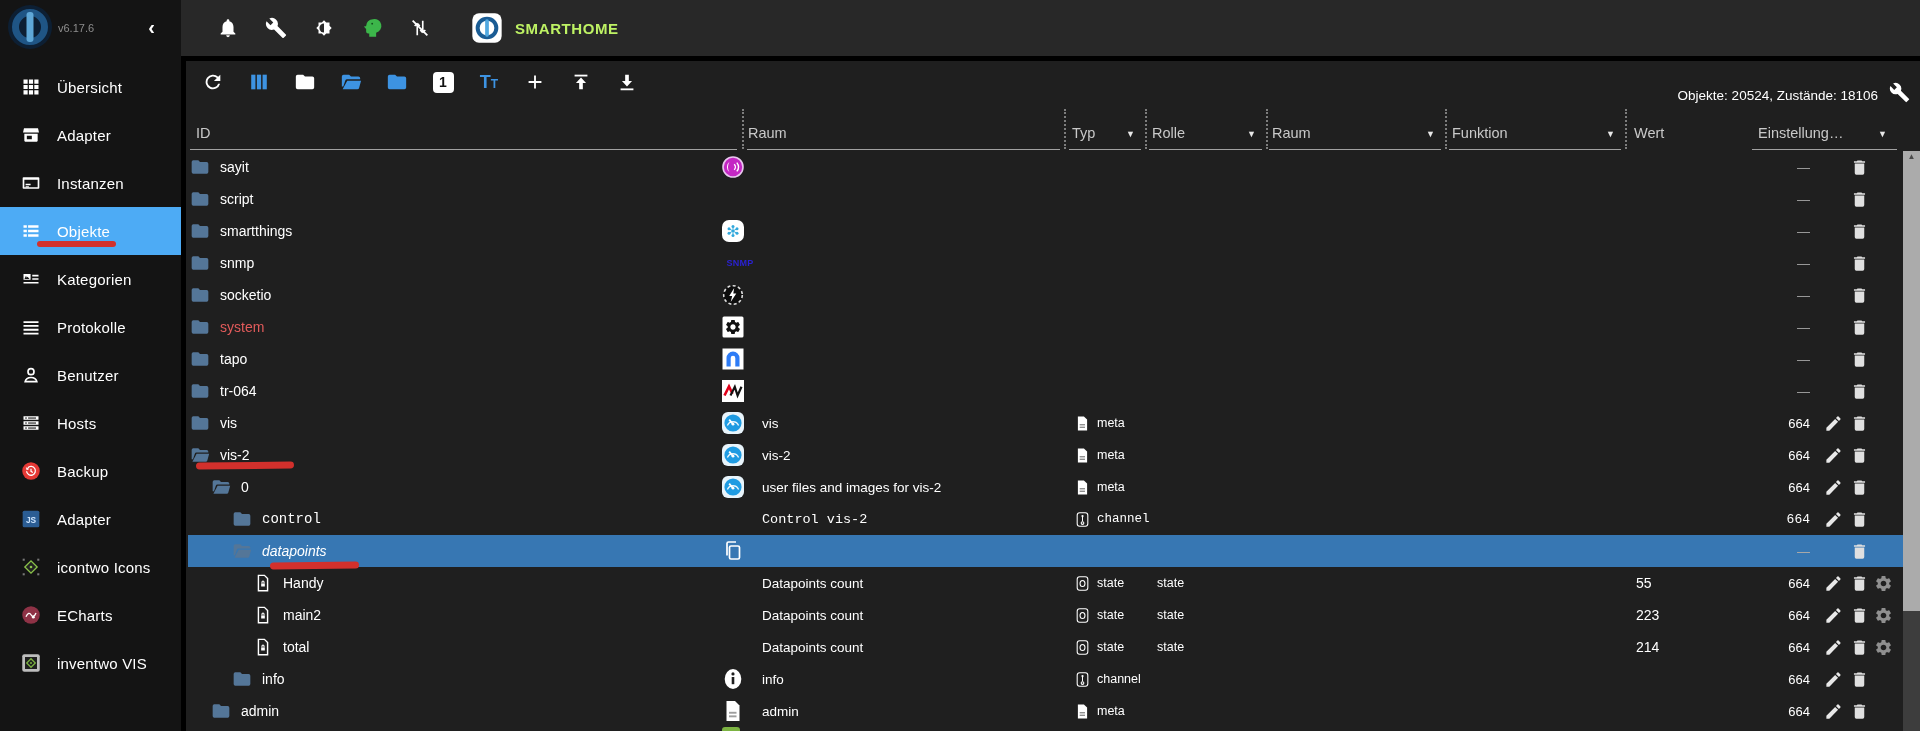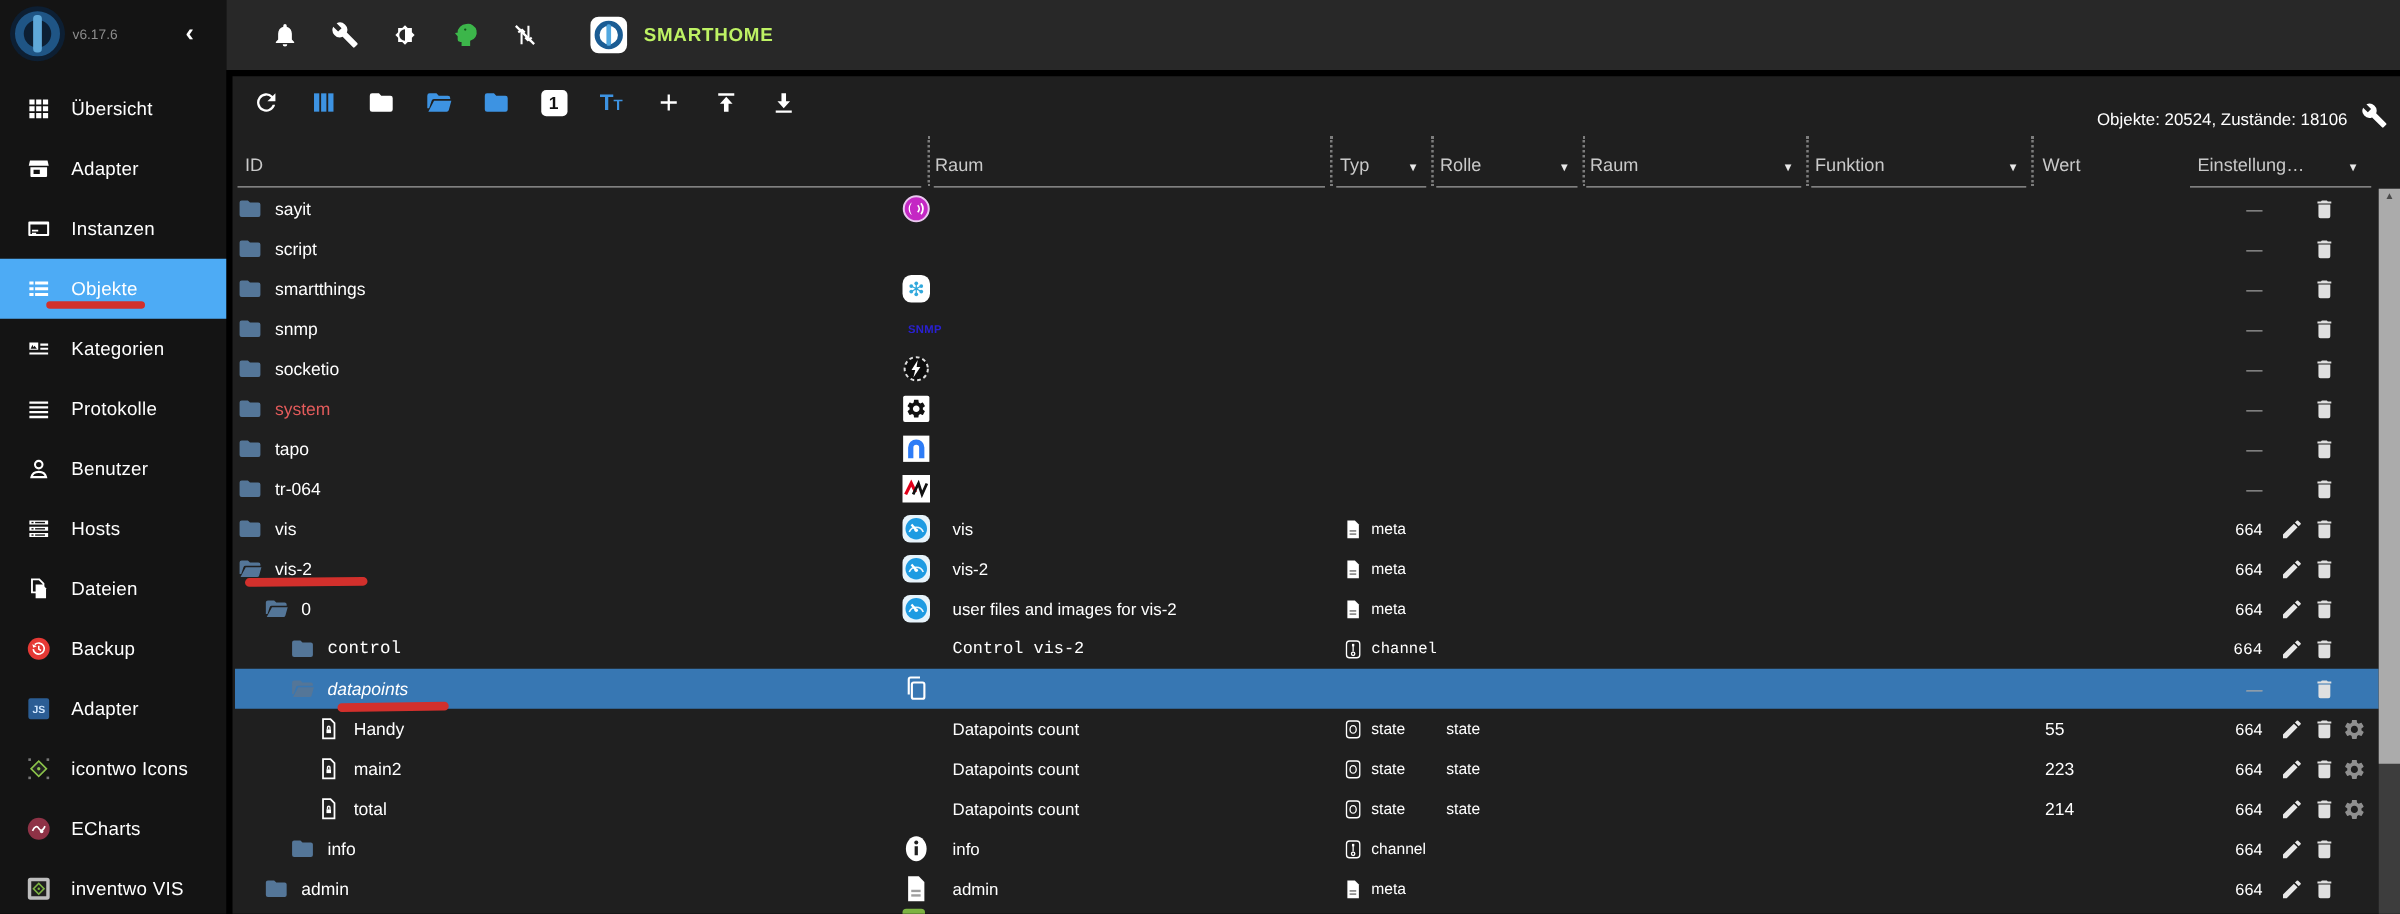--- a/index.html
+++ b/index.html
@@ -178,29 +178,20 @@
               <rect x="5" y="5.4" width="2" height="1.3"></rect>
               <rect x="5" y="11.4" width="2" height="1.3"></rect>
               <rect x="5" y="17.4" width="2" height="1.3"></rect>
               <rect x="8.5" y="5.4" width="9.5" height="1.3"></rect>
               <rect x="8.5" y="11.4" width="9.5" height="1.3"></rect>
               <rect x="8.5" y="17.4" width="9.5" height="1.3"></rect>
             </g>
           </svg>
         </span>
         <span class="nav-label">Hosts</span>
-      </div>
-      <div class="nav-item">
-        <span class="nav-icon">
-          <svg viewBox="0 0 24 24" xmlns="http://www.w3.org/2000/svg">
-            <path fill="none" stroke="#fff" stroke-width="1.8" d="M5.5 3h7l4 4v8.5h-11z"></path>
-            <path fill="#fff" d="M9 8h6.5l3.5 3.5V21H9z"></path>
-          </svg>
-        </span>
-        <span class="nav-label">Dateien</span>
       </div>
       <div class="nav-item">
         <span class="nav-icon">
           <svg viewBox="0 0 24 24" xmlns="http://www.w3.org/2000/svg">
             <circle cx="12" cy="12" r="10.5" fill="#e53935"></circle>
             <path fill="none" stroke="#fff" stroke-width="1.6" d="M8.2 8.1a5.3 5.3 0 1 1-1.5 4.2"></path>
             <path fill="#fff" d="M5.8 7.6l1 3.5 3.3-1.6z"></path>
             <path fill="none" stroke="#fff" stroke-width="1.5" d="M12 9.2v3.2l2.2 1.3"></path>
           </svg>
         </span>

